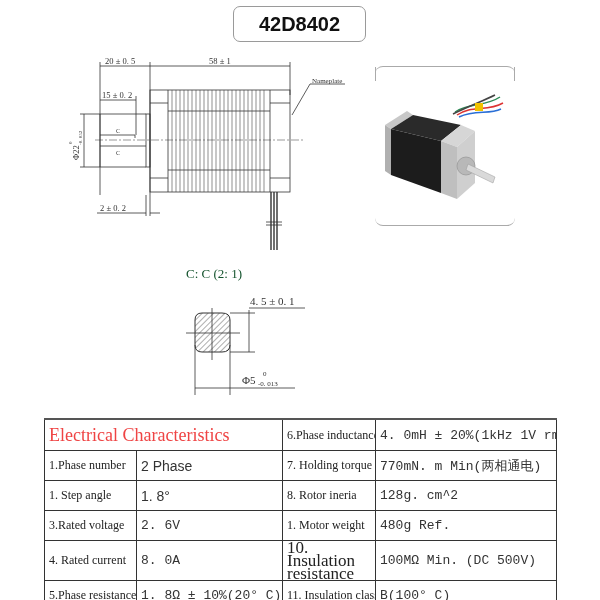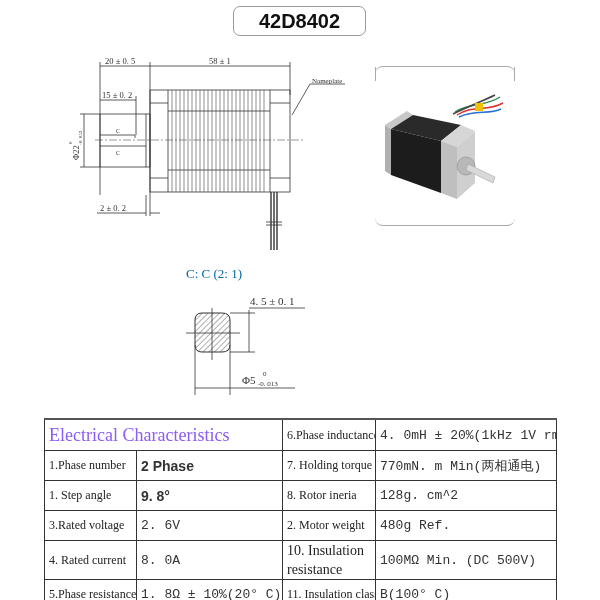--- a/index.html
+++ b/index.html
@@ -1,46 +1,46 @@
 <!DOCTYPE html>
 <html><head>
 <meta charset="utf-8">
 <style>
   html, body { margin:0; padding:0; background:#ffffff; }
   body { width:600px; height:600px; position:relative; overflow:hidden; font-family:"Liberation Serif", serif; color:#222; }
   .title-box {
-    position:absolute; left:233px; top:6px; width:133px; height:30px;
+    position:absolute; left:233px; top:6px; width:133px; height:36px;
     border:1.5px solid #9a9a9a; border-radius:7px; box-sizing:border-box;
     display:flex; align-items:center; justify-content:center;
     font-family:"Liberation Sans", sans-serif; font-weight:bold; font-size:20px; color:#111;text-align:center;
   }
   .drawing { position:absolute; left:0; top:50px; width:360px; height:200px; }
   .photo-box {
     position:absolute; left:375px; top:66px; width:140px; height:160px;
     border-top:1.5px solid #aaa; border-bottom:1.5px solid #aaa;
     border-radius:8px; box-sizing:border-box;
   }
   .photo-box:before, .photo-box:after { content:""; position:absolute; top:0; height:14px; border-left:1.5px solid #aaa; }
   .photo-box:before { left:0; }
   .photo-box:after { right:0; }
-  .section-label { position:absolute; left:186px; top:266px; font-size:13px; color:#0369a1; }
+  .section-label { position:absolute; left:186px; top:266px; font-size:13px; color:#14532d; }
   .shaft-drawing { position:absolute; left:160px; top:280px; width:200px; height:120px; }
   .dim-text { font-family:"Liberation Serif", serif; fill:#333; }
   table.spec {
     position:absolute; left:44px; top:418px; width:512px;
     border-collapse:collapse; border-top:2.5px solid #555; border-bottom:2.5px solid #555;
     table-layout:fixed;
   }
   table.spec td { border:1px solid #333; padding:0 4px; height:29px; vertical-align:middle; white-space:nowrap; overflow:hidden; }
   table.spec tr:first-child td { height:30px; }
   .lbl { font-size:12px; color:#222; }
-  .lbl.small { font-size:14px; line-height:19px; white-space:normal; }
+  .lbl.small { font-size:17px; line-height:13px; white-space:normal; }
   .val { font-family:"Liberation Mono", monospace; font-size:13px; color:#333; }
-  .val.p { font-family:"Liberation Sans", sans-serif; font-size:14px;font-weight:bold; }
-  .hdr { font-size:18px; color:#8b5cf6; }
+  .val.p { font-family:"Liberation Sans", sans-serif; font-size:14px; }
+  .hdr { font-size:18px; color:#ef4444; }
   td.noleft { border-left:none; }
 </style>
 </head>
 <body>
 
 <div class="title-box">42D8402</div>
 
 <svg class="drawing" viewBox="0 50 360 200" width="360" height="200">
   <g stroke="#333" stroke-width="0.8" fill="none">
 
@@ -202,28 +202,28 @@
     <td class="val">4. 0mH ± 20%(1kHz 1V rms)</td>
   </tr>
   <tr>
     <td class="lbl noleft">1.Phase number</td>
     <td class="val p">2 Phase</td>
     <td class="lbl" style="text-align:right">7. Holding torque</td>
     <td class="val">770mN. m Min(两相通电)</td>
   </tr>
   <tr>
     <td class="lbl noleft">1. Step angle</td>
-    <td class="val p">9. 8°</td>
+    <td class="val p">1. 8°</td>
     <td class="lbl">8. Rotor ineria</td>
     <td class="val">128g. cm^2</td>
   </tr>
   <tr>
     <td class="lbl noleft">3.Rated voltage</td>
     <td class="val">2. 6V</td>
-    <td class="lbl">2. Motor weight</td>
+    <td class="lbl">1. Motor weight</td>
     <td class="val">480g Ref.</td>
   </tr>
   <tr>
     <td class="lbl noleft">4. Rated current</td>
     <td class="val">8. 0A</td>
     <td class="lbl small">10. Insulation resistance</td>
     <td class="val">100MΩ Min. (DC 500V)</td>
   </tr>
   <tr>
     <td class="lbl noleft">5.Phase resistance</td>

